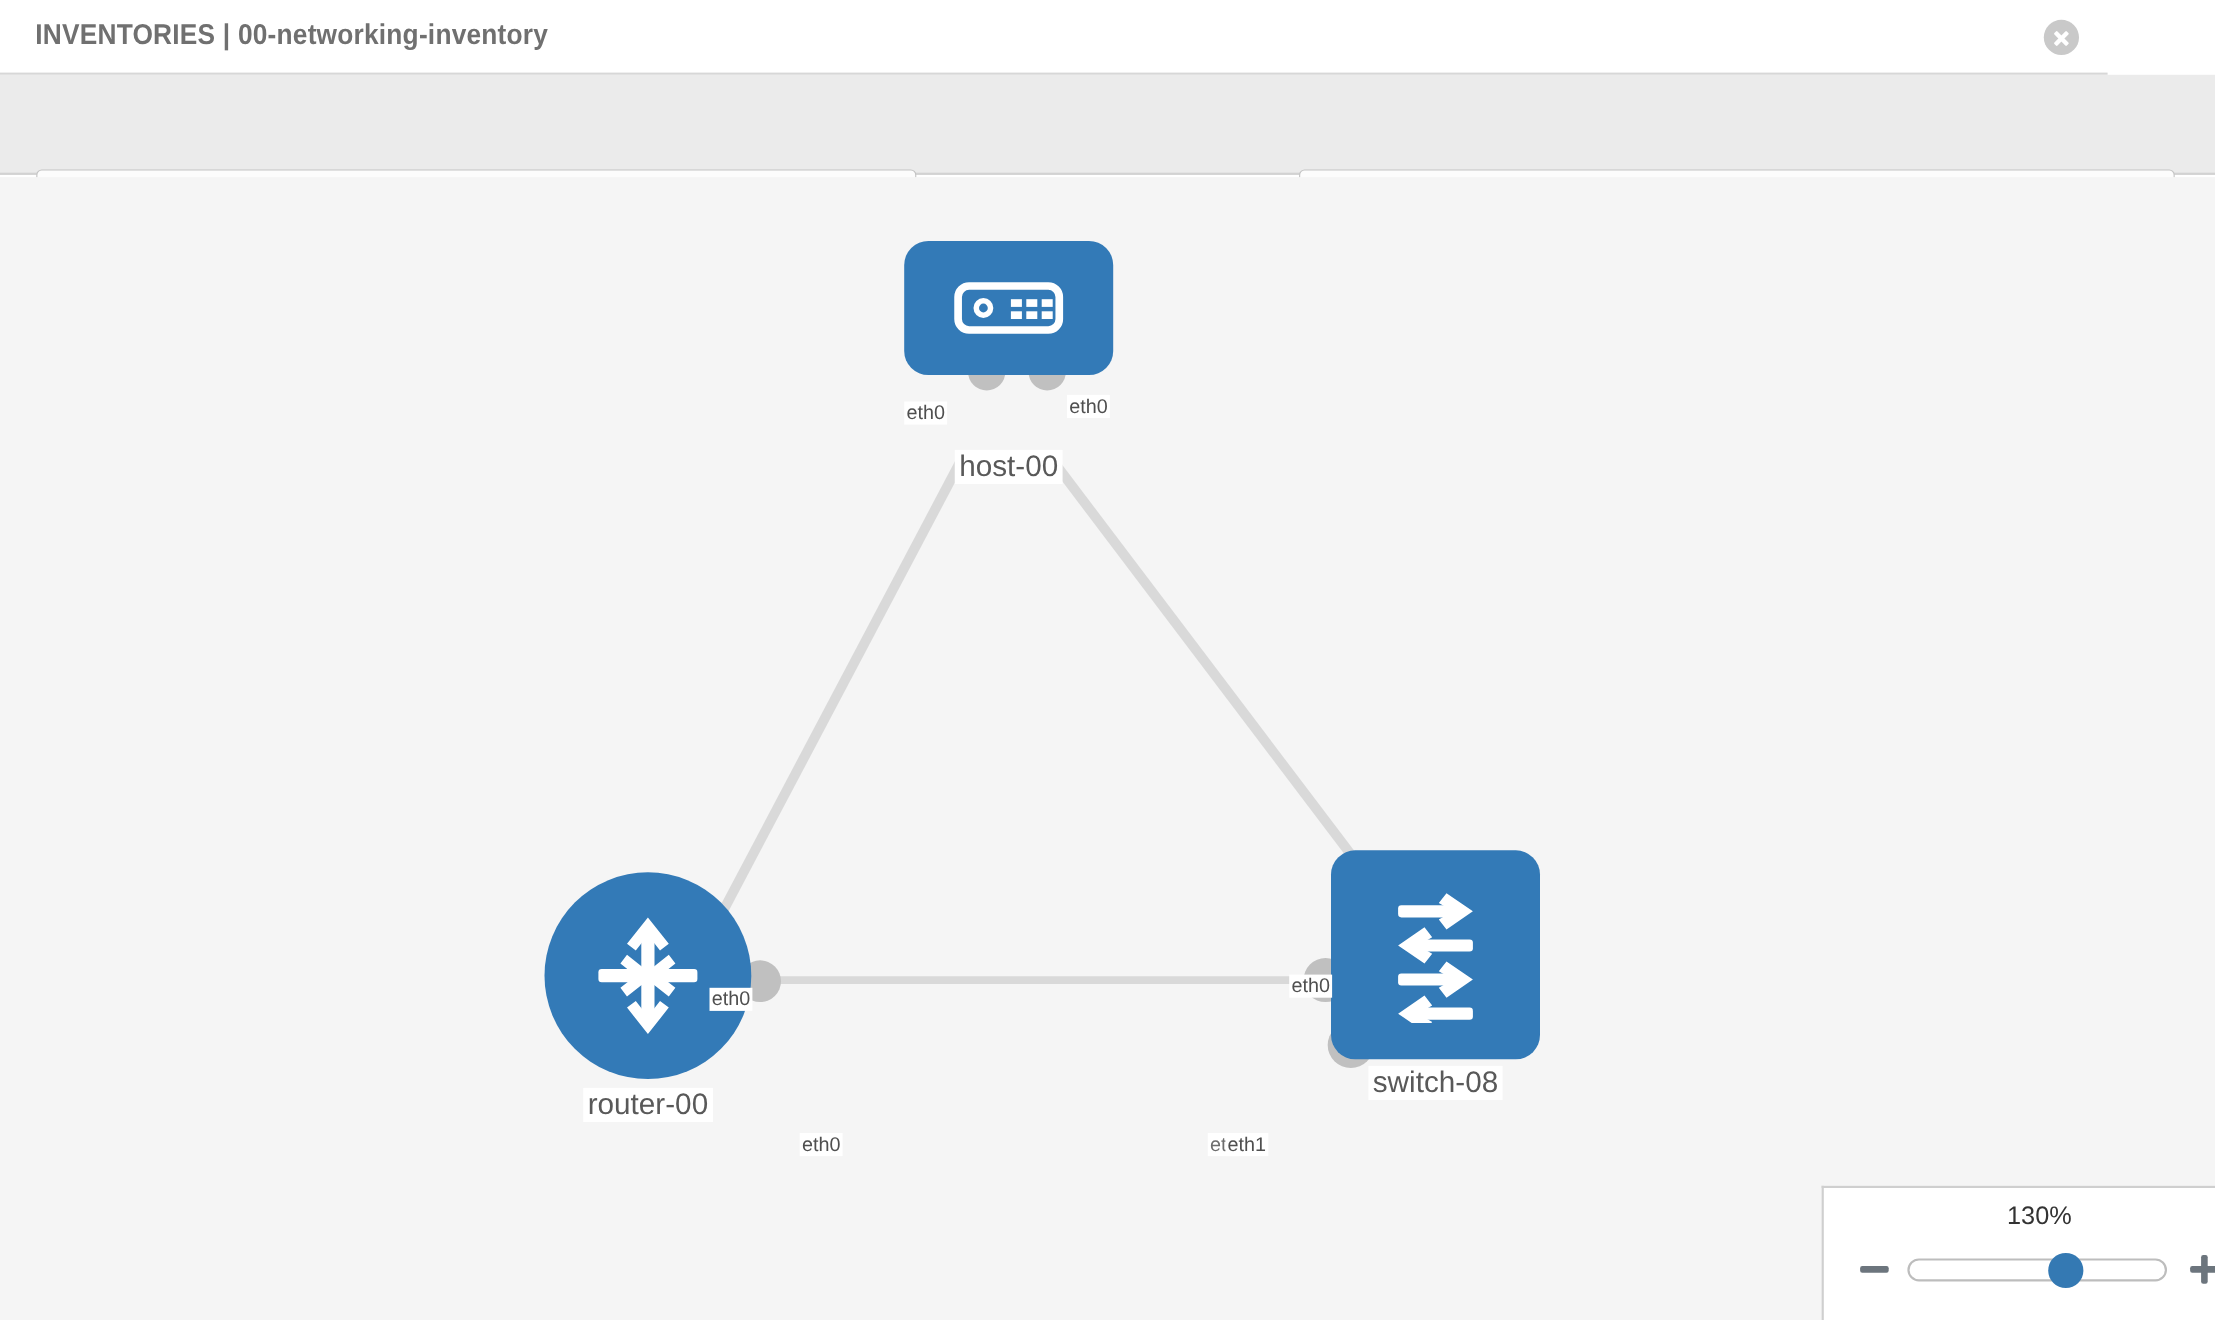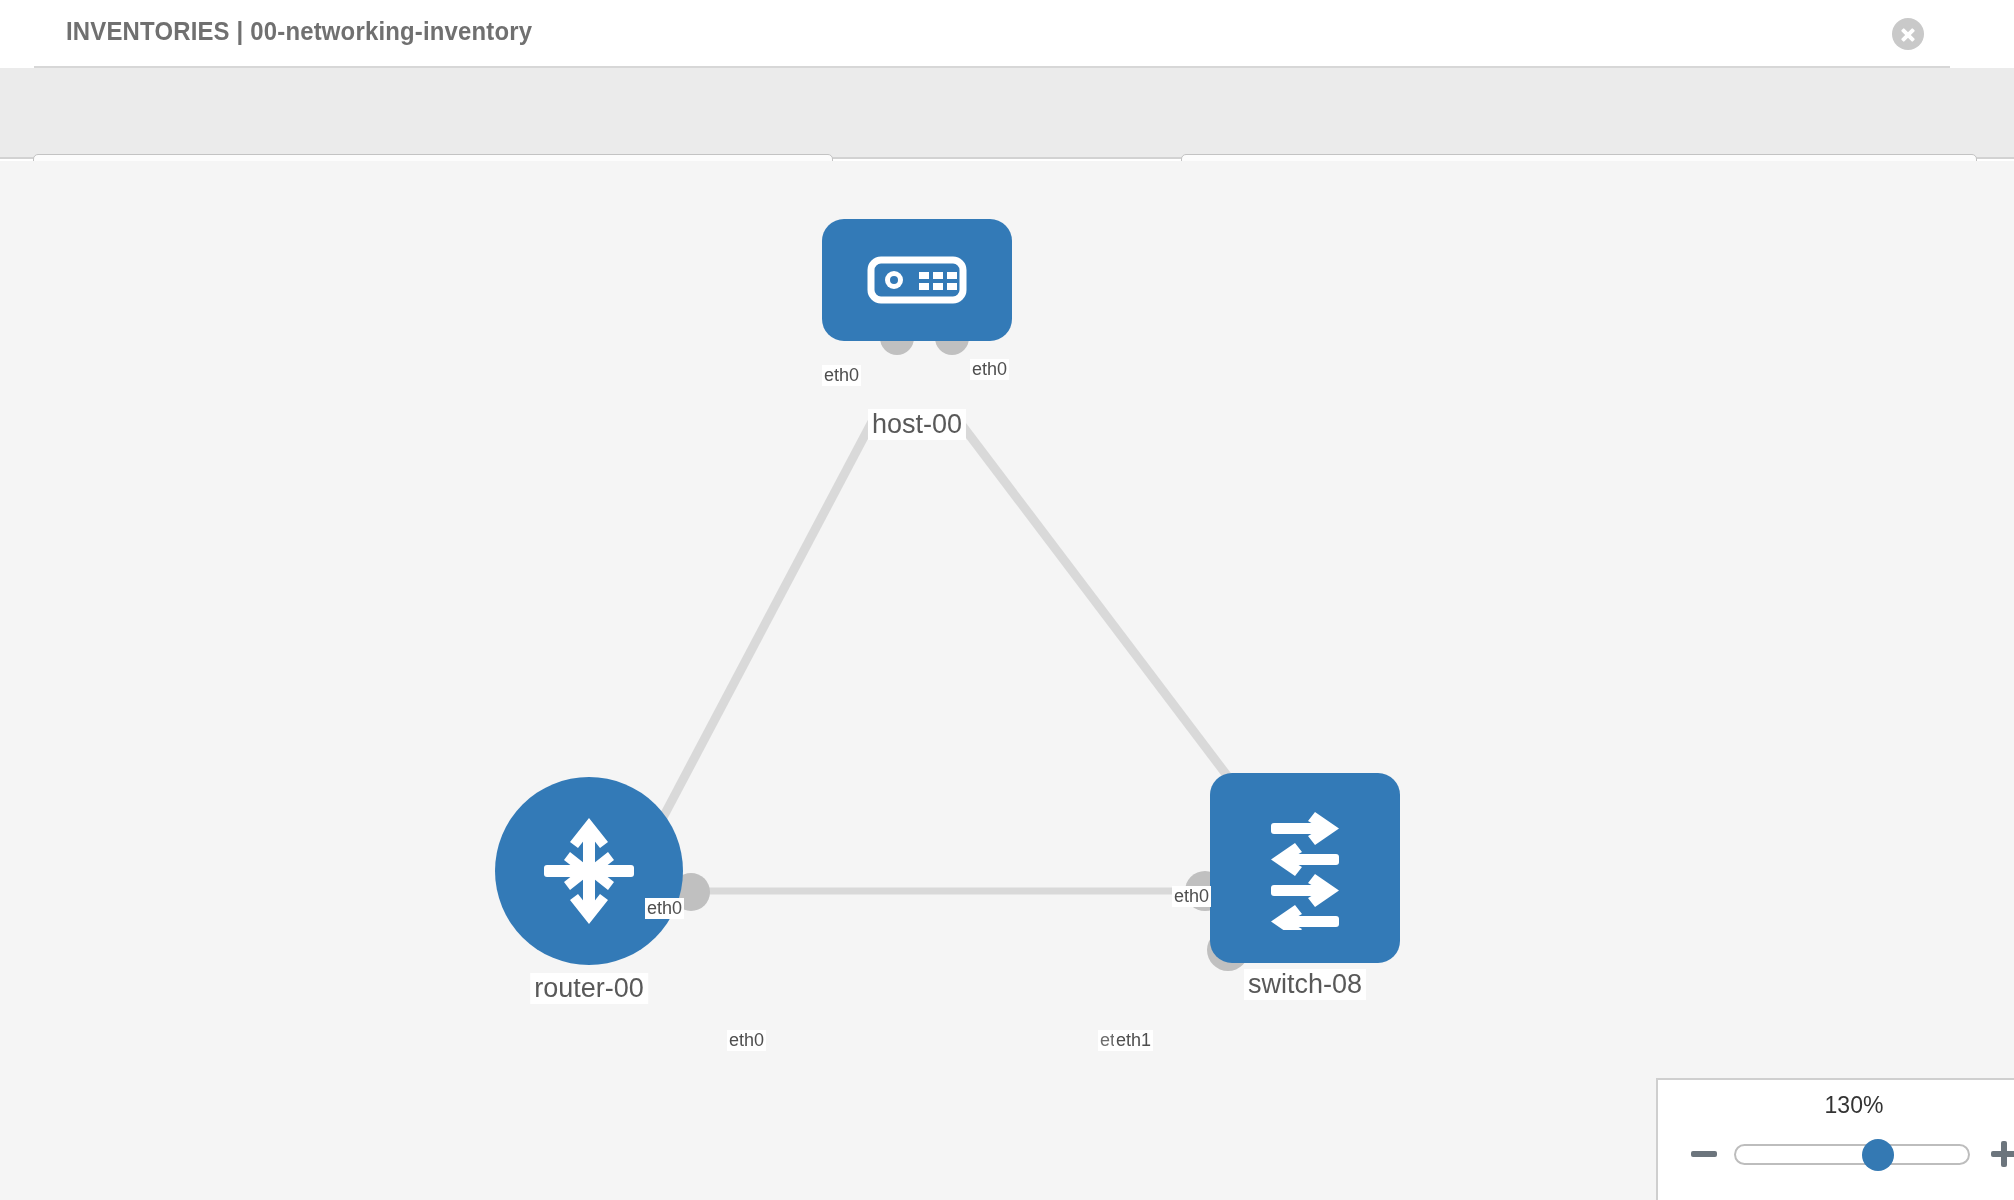--- a/index.html
+++ b/index.html
@@ -19,21 +19,20 @@
     background: #ffffff;
   }
 
   
   .header {
     position: absolute;
     left: 0; top: 0;
     width: 1916px; height: 68px;
     background: #ffffff;
     border-bottom: 2px solid #d7d7d7;
-    margin-left: 34px;
   }
   .header-title {
     position: absolute;
     left: 32px; top: 16px;
     font-size: 26px;
     font-weight: bold;
     color: #707070;
     letter-spacing: 0.2px;
     white-space: nowrap;
     font-stretch: condensed;
@@ -300,21 +299,21 @@
         </svg>
       </div>
       <div class="node-label" style="top:190px;">host-00</div>
     </div>
 
     <span class="iface" style="left:822px; top:204px;">eth0</span>
     <span class="iface" style="left:970px; top:198px;">eth0</span>
 
     <div class="nub" style="left:672px; top:712px; width:38px; height:38px;"></div>
 
-    <div class="node" style="left:495px; top:616px; width:188px; height:188px;text-align:center;">
+    <div class="node" style="left:495px; top:632px; width:188px; height:188px;text-align:center;">
       <div class="node-shape circle" style="width:188px; height:188px;">
         <svg width="118" height="118" viewBox="0 0 118 118" aria-hidden="true">
           <g fill="#ffffff">
 
             <rect x="53" y="14" width="12" height="42" rx="3"></rect>
             <path d="M59 6 L78 30 L70 36 L59 22 L48 36 L40 30 Z"></path>
 
             <rect x="53" y="62" width="12" height="42" rx="3"></rect>
             <path d="M59 112 L40 88 L48 82 L59 96 L70 82 L78 88 Z"></path>
 

